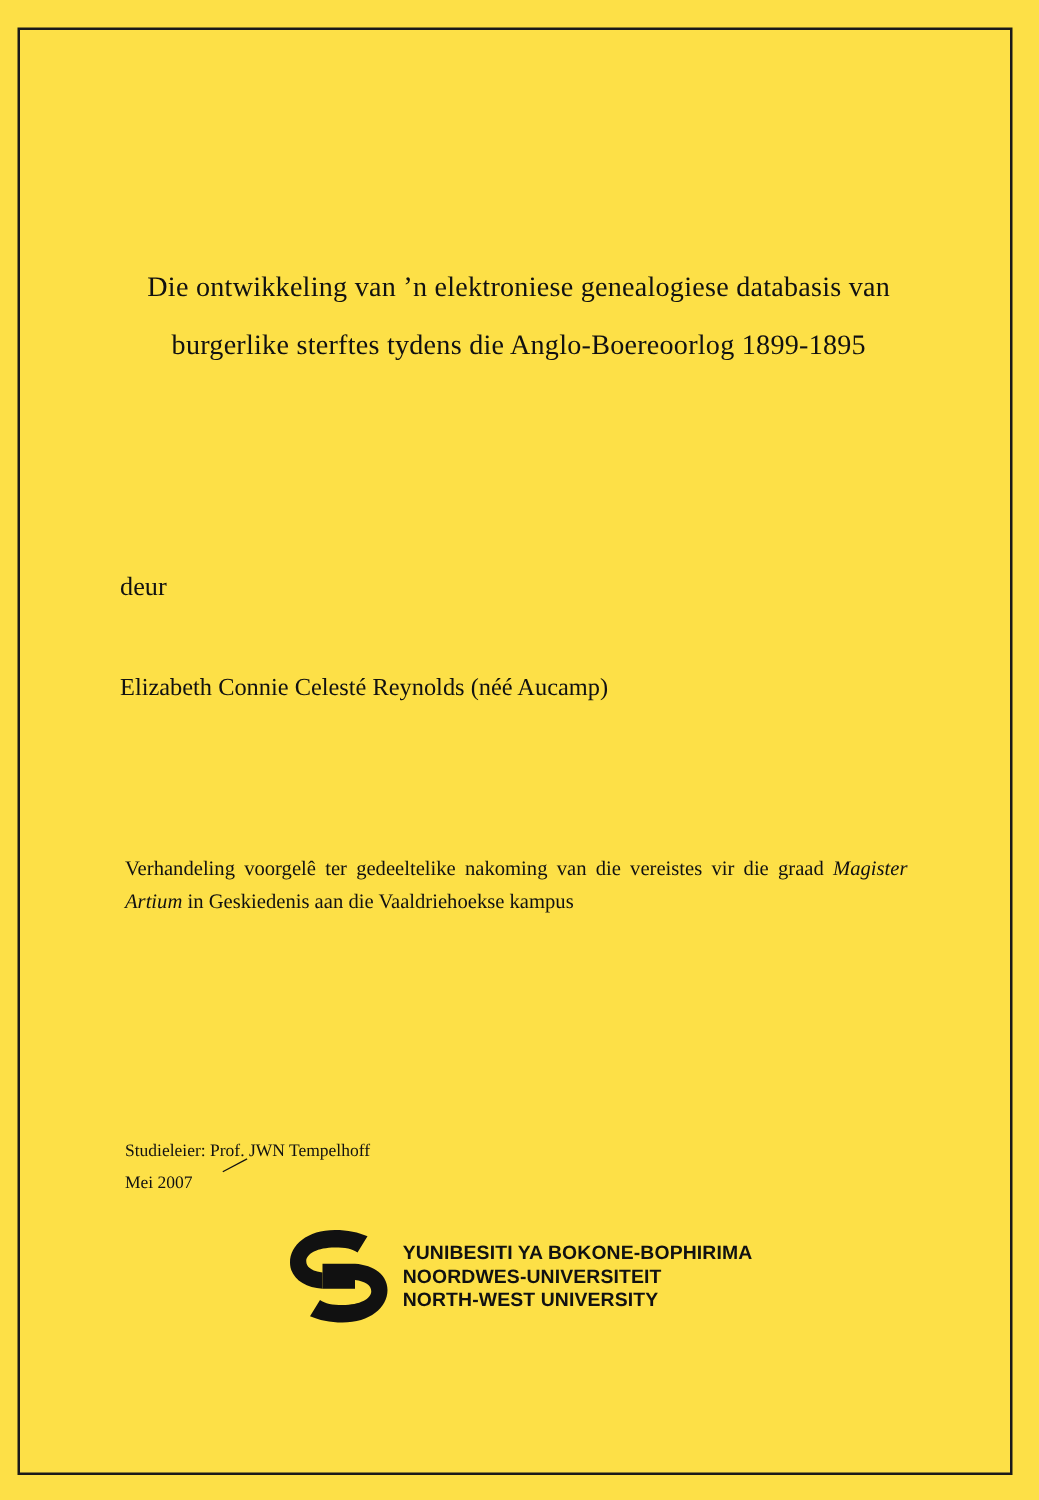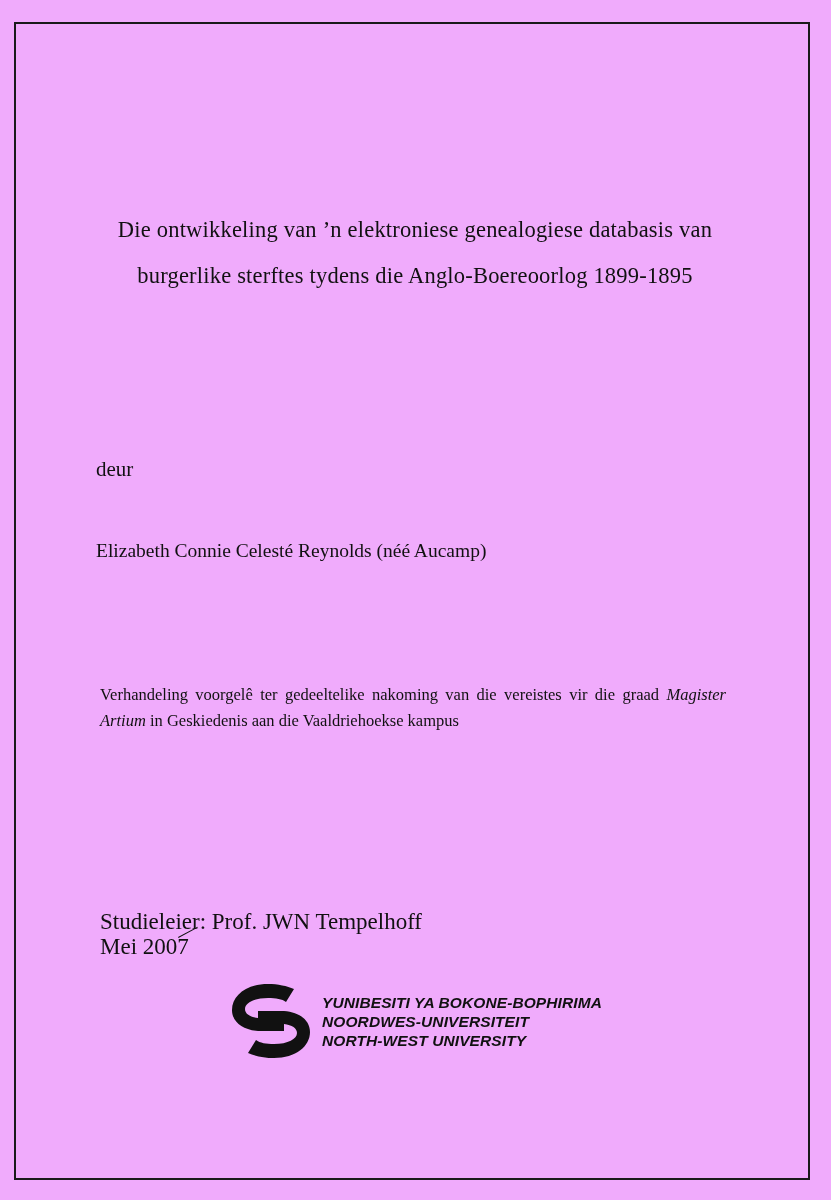--- a/index.html
+++ b/index.html
@@ -12,21 +12,21 @@
     height: 1200px;
     font-family: "Liberation Serif", serif;
     color: #111111;
     overflow: hidden;
   }
 
   .page {
     position: relative;
     width: 831px;
     height: 1200px;
-    background: #f0abfc;
+    background: #fde047;
   }
 
   
   .page-frame {
     position: absolute;
     left: 14px;
     top: 22px;
     width: 796px;
     height: 1158px;
     border: 2px solid #1a1a1a;
@@ -92,21 +92,21 @@
   .statement em {
     font-style: italic;
   }
 
   
   .footer-block {
     position: absolute;
     top: 887px;
     left: 4px;
     width: 500px;
-    font-size: 23px;
+    font-size: 14px;
     line-height: 25px;
     text-align: left;
   }
   .footer-line {
     display: block;
     position: relative;
   }
   .date-strike {
     position: absolute;
     left: 78px;
@@ -135,21 +135,20 @@
     flex: 0 0 auto;
   }
   .logo-text {
     font-family: "Liberation Sans", sans-serif;
     font-size: 15.5px;
     font-weight: bold;
     line-height: 19px;
     letter-spacing: 0.1px;
     color: #111;
     white-space: nowrap;
-    font-style: italic;
   }
   .logo-text span {
     display: block;
   }
 </style>
 </head>
 <body>
 
 <div class="page">
 

